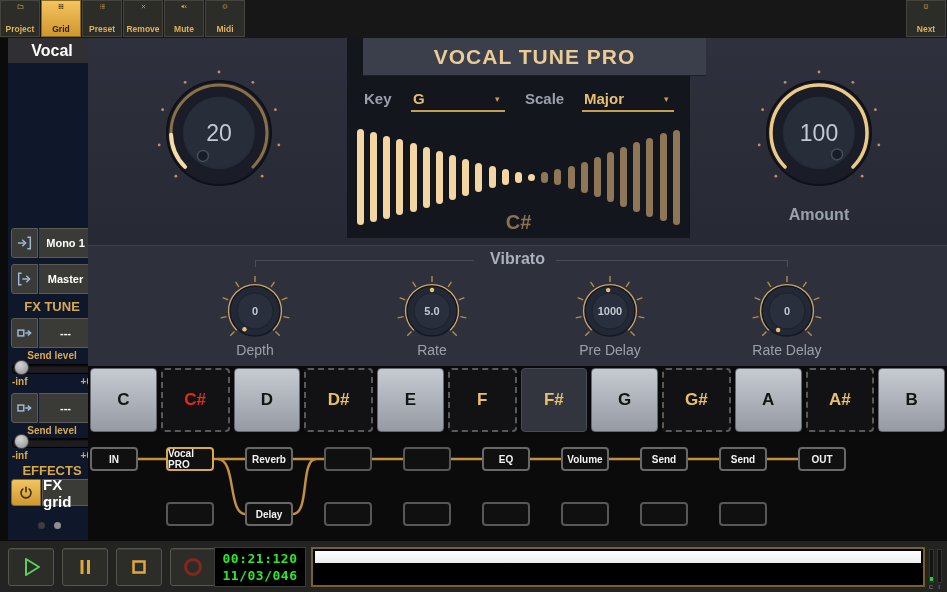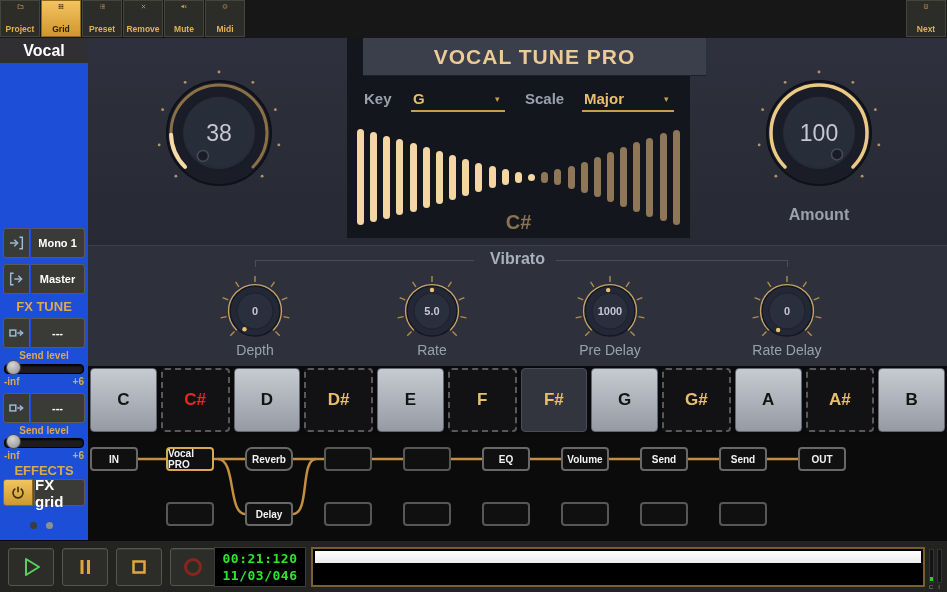--- a/index.html
+++ b/index.html
@@ -9,21 +9,21 @@
   
   #toolbar{position:absolute;left:0;top:0;width:947px;height:38px;background:#171717;}
   .tbtn{position:absolute;top:0;width:40px;height:37px;background:#2c2c29;border:1px solid #45453e;
         box-sizing:border-box;display:flex;flex-direction:column;align-items:center;
         justify-content:space-between;padding:3px 0 2px;cursor:pointer;}
   .tbtn .lbl{font-size:8.5px;font-weight:bold;color:#e2b255;line-height:9px;margin-top:16px;}
   .tbtn.active{background:linear-gradient(#f4c45f,#d0962c);border-color:#8a6a20;}
   .tbtn.active .lbl{color:#2a2008;}
 
   
-  #sidebar{position:absolute;left:0;top:38px;width:88px;height:502px;background:#1d4ed8;}
+  #sidebar{position:absolute;left:8px;top:38px;width:88px;height:502px;background:#0f172a;}
   #track-tab{position:absolute;left:0;top:0;width:88px;height:25px;background:#303034;
              color:#fff;font-weight:bold;font-size:16px;text-align:center;line-height:25px;}
   .side-btn{position:absolute;left:3px;width:82px;height:30px;display:flex;cursor:pointer;}
   .side-btn .ic{width:27px;background:#3a3a37;border:1px solid #5c5c55;border-radius:3px 0 0 3px;
                 display:flex;align-items:center;justify-content:center;box-sizing:border-box;margin-right:1px;}
   .side-btn .tx{flex:1;background:#3a3a37;border:1px solid #5c5c55;border-left:none;
                 border-radius:0 3px 3px 0;color:#fff;font-weight:bold;font-size:11px;
                 display:flex;align-items:center;justify-content:center;box-sizing:border-box;}
   .gold-head{position:absolute;left:0;width:88px;text-align:center;color:#d9a94e;
              font-weight:bold;font-size:13px;}
@@ -287,21 +287,21 @@
           <circle cx="121.3566514831885" cy="41.65631062572953" r="1.4" fill="#c5a068" opacity="0.9"></circle>
           <circle cx="124.82790210459707" cy="76.90050964298376" r="1.4" fill="#c5a068" opacity="0.9"></circle>
           <circle cx="108.13351365237938" cy="108.13351365237942" r="1.4" fill="#c5a068" opacity="0.9"></circle>
           <circle cx="65" cy="65" r="52" fill="#1a1d28" stroke="#0e1117" stroke-width="2"></circle>
           <path d="M 31.06 98.94 A 48 48 0 1 1 98.94 98.94" fill="none" stroke="#8a7046" stroke-width="3" stroke-linecap="round"></path>
           <path d="M 31.06 98.94 A 48 48 0 0 1 17.03 66.68" fill="none" stroke="#f6dba4" stroke-width="4" stroke-linecap="round"></path>
           <circle cx="65" cy="65" r="37" fill="#262b39" stroke="#191d28" stroke-width="2"></circle>
           <circle cx="65" cy="63.5" r="35" fill="#2a2f3d" opacity="0.55"></circle>
           <circle cx="48.93985978217071" cy="87.93625724009178" r="5.5" fill="#181c26" stroke="#454c5b" stroke-width="1.5"></circle>
         </svg>
-      <div class="kval">38</div>
+      <div class="kval">20</div>
     </div>
 
     <div class="knob-big" style="left:666px;top:30px">
       <svg width="130" height="130" viewBox="0 0 130 130">
           <circle cx="21.866486347620608" cy="108.1335136523794" r="1.4" fill="#c5a068" opacity="0.9"></circle>
           <circle cx="5.172097895402949" cy="76.90050964298385" r="1.4" fill="#c5a068" opacity="0.9"></circle>
           <circle cx="8.643348516811514" cy="41.65631062572951" r="1.4" fill="#c5a068" opacity="0.9"></circle>
           <circle cx="31.110215785804264" cy="14.280353649544743" r="1.4" fill="#c5a068" opacity="0.9"></circle>
           <circle cx="64.99999999999999" cy="4" r="1.4" fill="#c5a068" opacity="0.9"></circle>
           <circle cx="98.88978421419571" cy="14.280353649544729" r="1.4" fill="#c5a068" opacity="0.9"></circle>
@@ -476,21 +476,21 @@
           <path d="M442 25 H473"></path>
         <path d="M521 25 H552"></path>
           <path d="M600 25 H631"></path>
           <path d="M679 25 H710"></path>
         <path d="M130 25 C148 25 140 80 157 80"></path>
         <path d="M205 80 C222 80 212 25 228 25"></path>
       </g>
     </svg>
   <div class="fxslot" style="left: 2px; top: 13px;">IN</div>
       <div class="fxslot sel" style="left: 78px; top: 13px;">Vocal PRO</div>
-      <div class="fxslot" style="left: 157px; top: 13px; border-radius: 7px;">Reverb</div>
+      <div class="fxslot" style="left: 157px; top: 13px;">Reverb</div>
       <div class="fxslot empty" style="left: 236px; top: 13px;"></div>
       <div class="fxslot empty" style="left: 315px; top: 13px;"></div>
       <div class="fxslot" style="left: 394px; top: 13px;">EQ</div>
       <div class="fxslot" style="left: 473px; top: 13px;">Volume</div>
       <div class="fxslot" style="left: 552px; top: 13px;">Send</div>
       <div class="fxslot" style="left: 631px; top: 13px;">Send</div>
       <div class="fxslot" style="left: 710px; top: 13px;">OUT</div>
       <div class="fxslot empty" style="left: 78px; top: 68px;"></div>
       <div class="fxslot" style="left: 157px; top: 68px;">Delay</div>
       <div class="fxslot empty" style="left: 236px; top: 68px;"></div>

